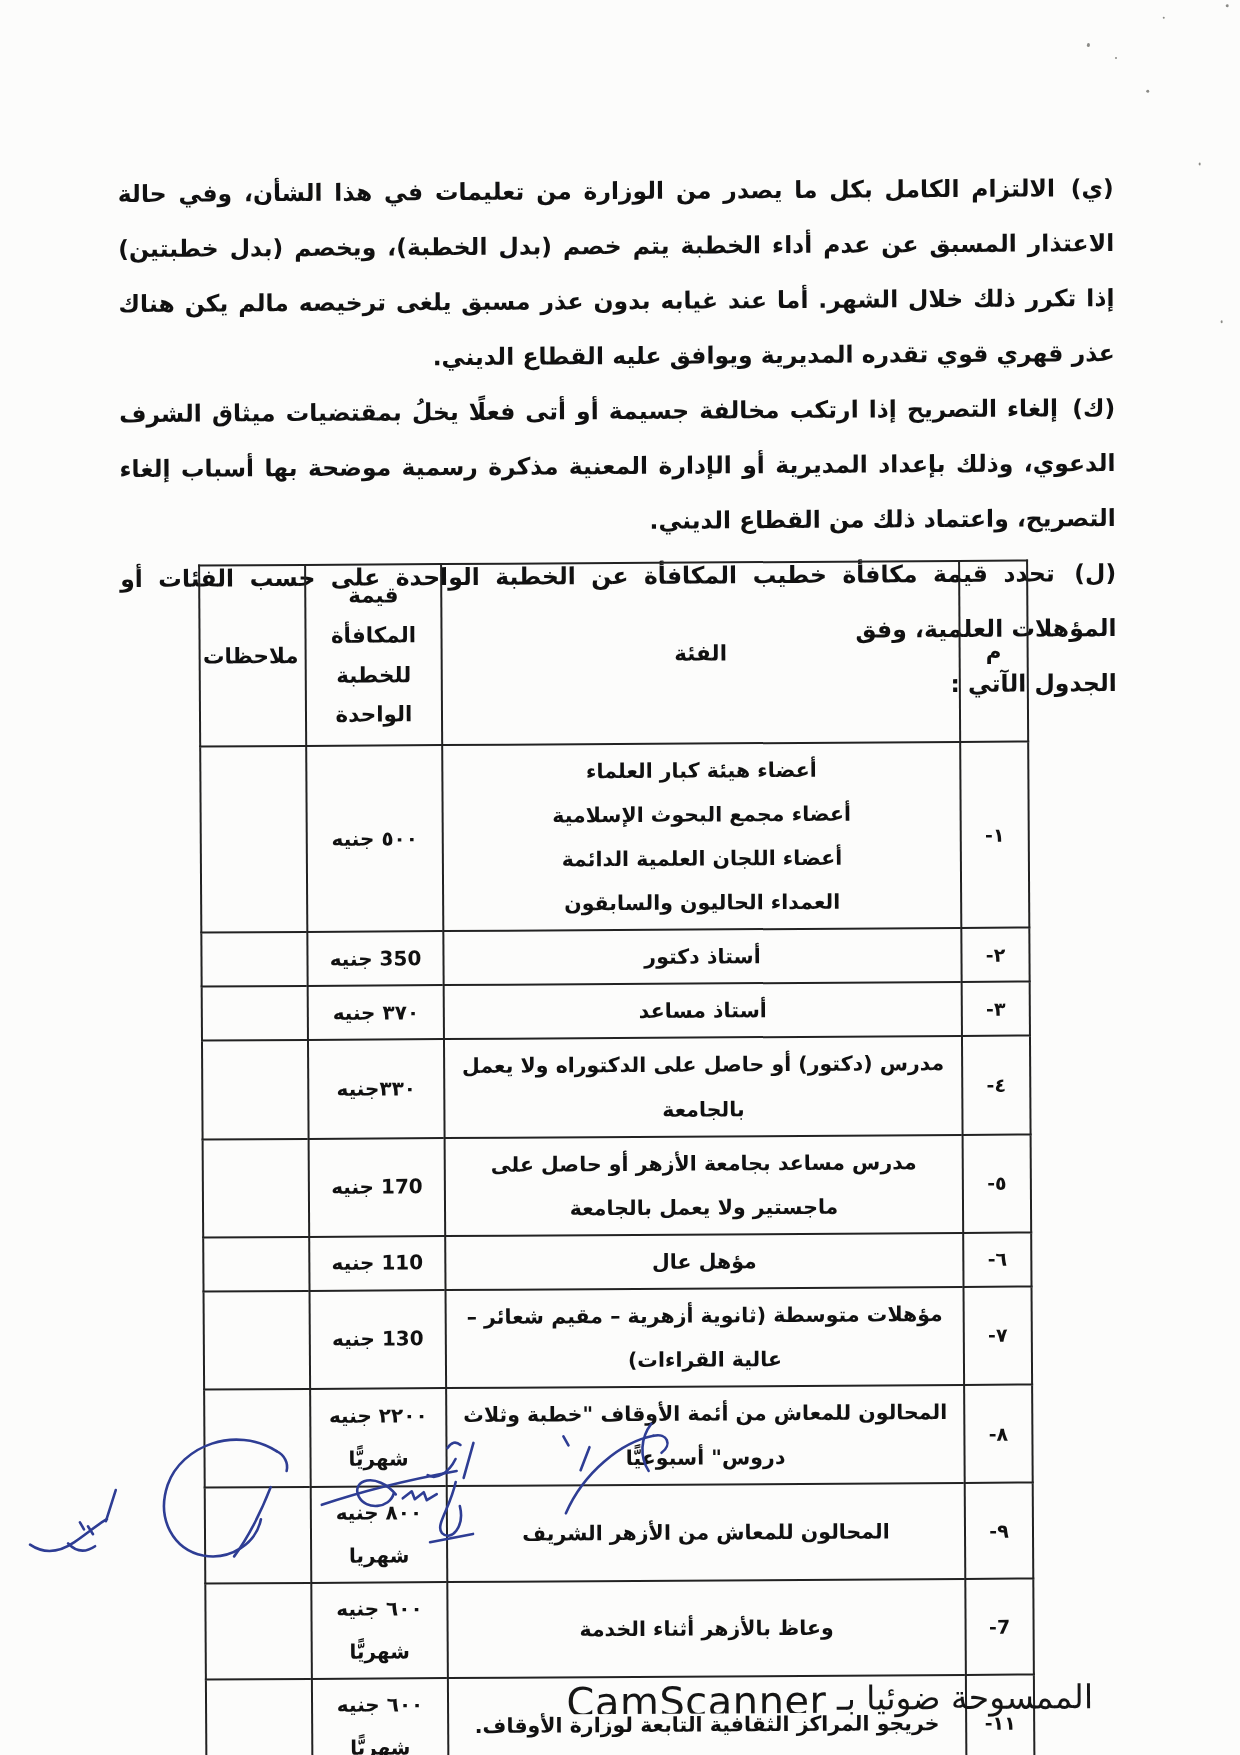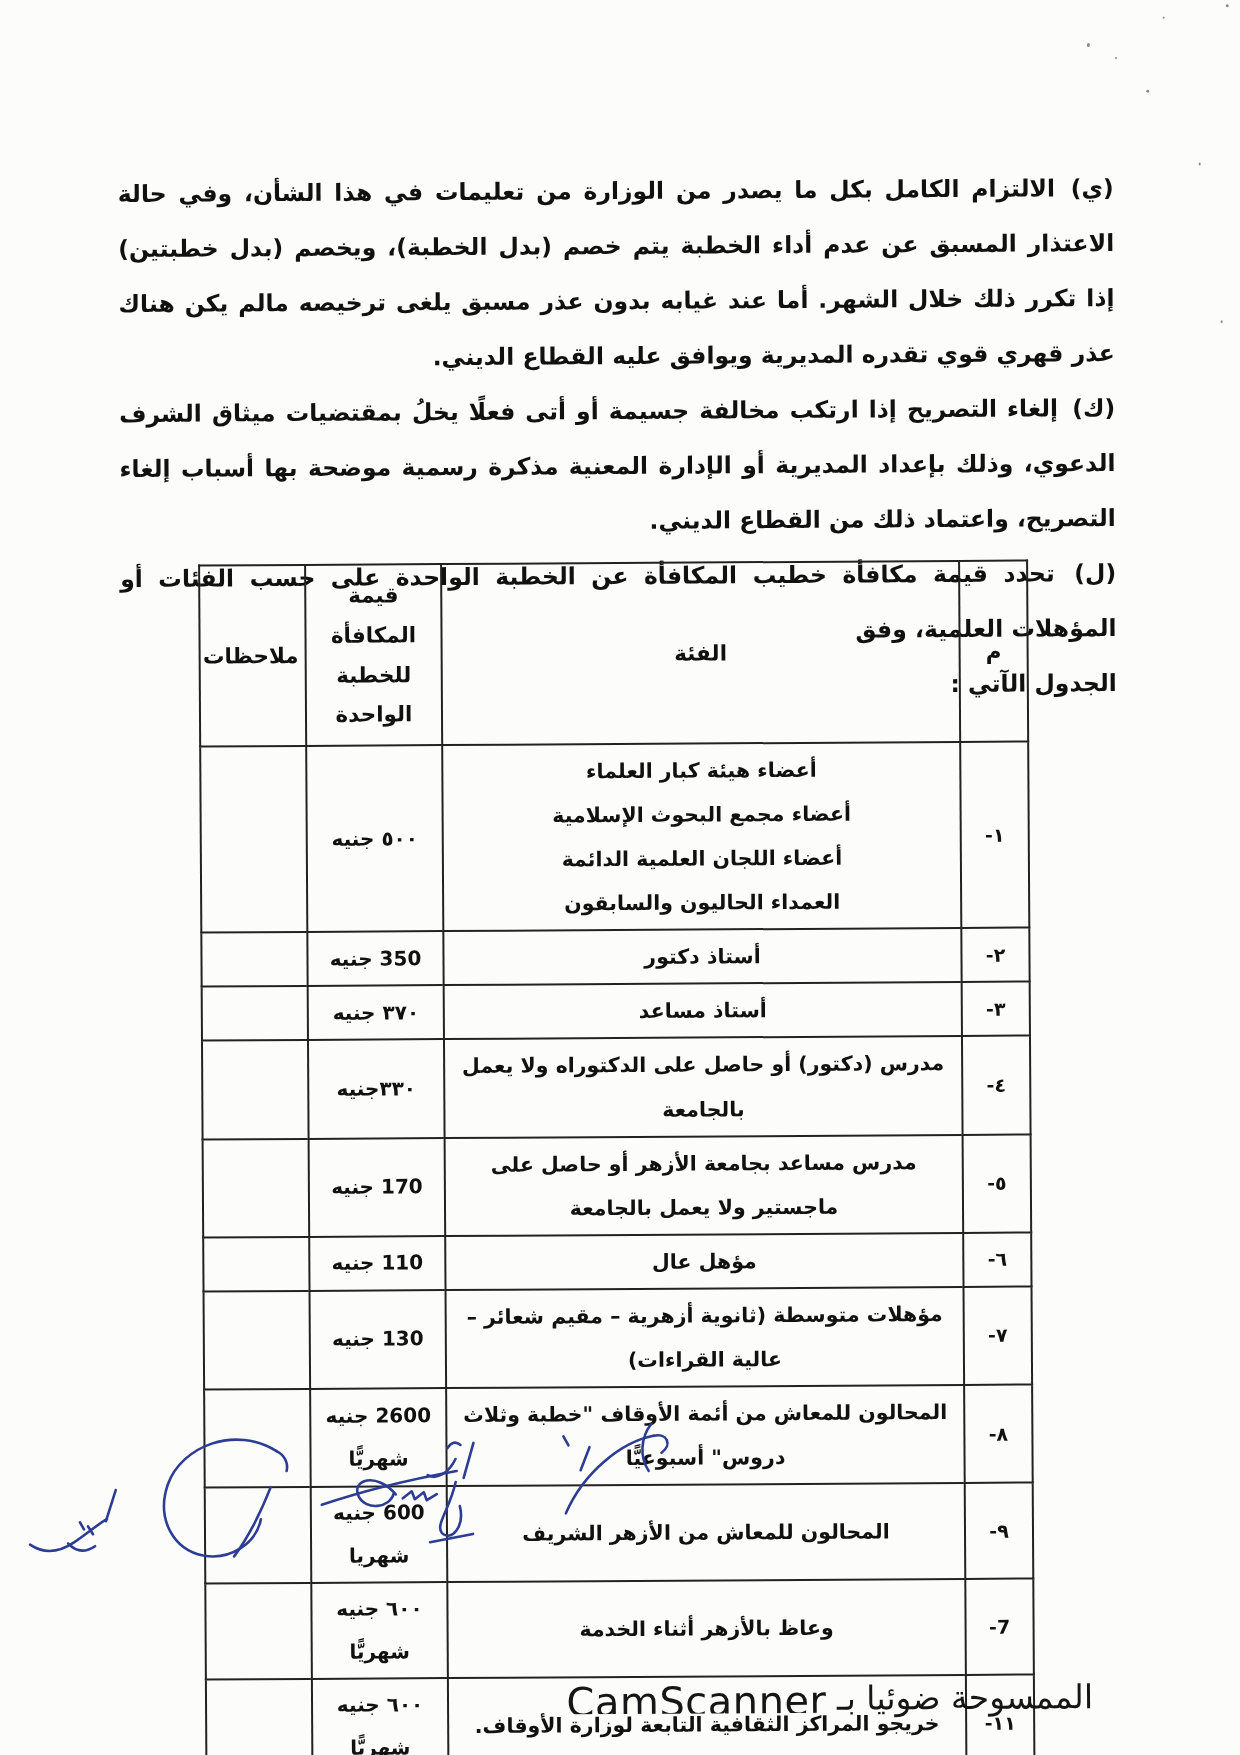--- a/index.html
+++ b/index.html
@@ -150,28 +150,28 @@
     <tr>
       <td class="cell-index">٧-</td>
       <td class="cell-category">مؤهلات متوسطة (ثانوية أزهرية – مقيم شعائر – عالية القراءات)</td>
       <td class="cell-value">130 جنيه</td>
       <td class="cell-notes"></td>
     </tr>
 
     <tr>
       <td class="cell-index">٨-</td>
       <td class="cell-category">المحالون للمعاش من أئمة الأوقاف "خطبة وثلاث دروس" أسبوعيًّا</td>
-      <td class="cell-value">2600 جنيه شهريًّا</td>
+      <td class="cell-value">٢٢٠٠ جنيه شهريًّا</td>
       <td class="cell-notes"></td>
     </tr>
 
     <tr>
       <td class="cell-index">٩-</td>
       <td class="cell-category">المحالون للمعاش من الأزهر الشريف</td>
-      <td class="cell-value">600 جنيه شهريا</td>
+      <td class="cell-value">٨٠٠ جنيه شهريا</td>
       <td class="cell-notes"></td>
     </tr>
 
     <tr>
       <td class="cell-index">7-</td>
       <td class="cell-category">وعاظ بالأزهر أثناء الخدمة</td>
       <td class="cell-value">٦٠٠ جنيه شهريًّا</td>
       <td class="cell-notes"></td>
     </tr>
 

